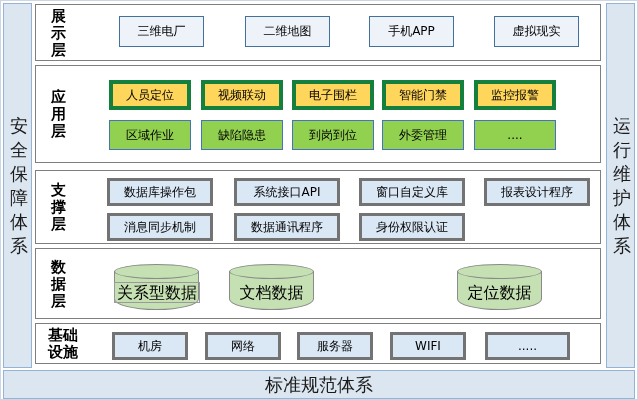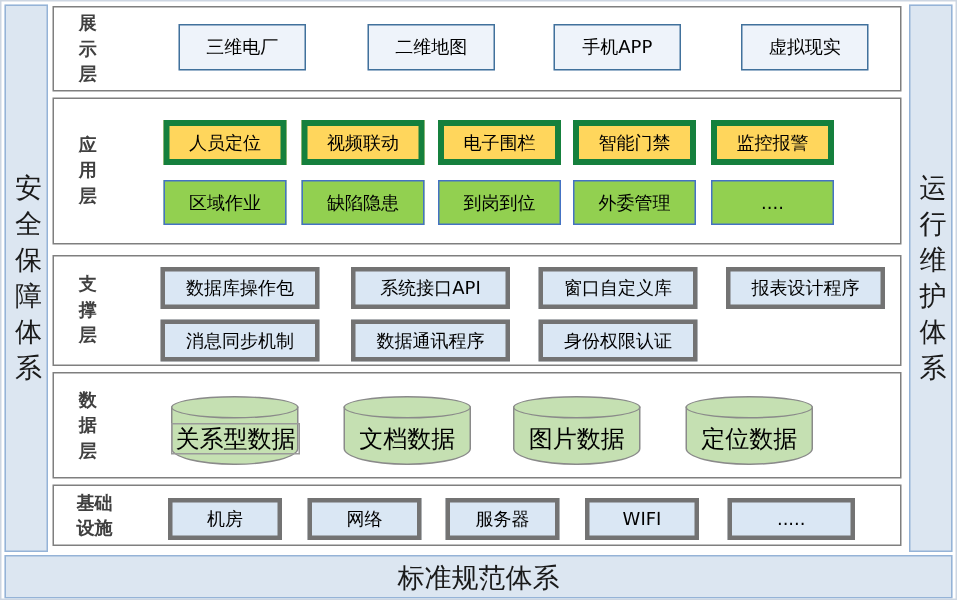--- a/index.html
+++ b/index.html
@@ -32,22 +32,22 @@
     position:absolute; left:34px; width:566px; background:#fff;
     border:1px solid #7f7f7f; box-sizing:border-box;
   }
   #frame-display { top:3px;   height:57px; }
   #frame-app     { top:64px;  height:98px; }
   #frame-support { top:169px; height:74px; }
   #frame-data    { top:247px; height:71px;padding-left:13px; }
   #frame-infra   { top:322px; height:41px; }
   .layer-label {
     position:absolute; left:14px; top:50%; transform:translateY(-50%);
-    width:17px; font-weight:bold; font-size:12px; line-height:17px;
-    text-align:center; word-break:break-all; color:#404040;
+    width:17px; font-weight:bold; font-size:15px; line-height:17px;
+    text-align:center; word-break:break-all; color:#000000;
   }
   .layer-label.w2 { width:34px; left:10px; }
   
   .box {
     position:absolute; box-sizing:border-box; display:flex;
     align-items:center; justify-content:center; font-size:12px;
     white-space:nowrap; color:#000;
   }
   .box.blue   { background:#eef3fa; border:1px solid #41719c; }
   .box.steel  { background:#dae7f4; border:3px solid #737373; }
@@ -135,25 +135,20 @@
     <div class="cyl" style="left:78px">
       <div class="cyl-body"></div>
       <div class="cyl-top"></div>
       <div class="cyl-label boxed"><span>关系型数据</span></div>
     </div>
     <div class="cyl" style="left:193px">
       <div class="cyl-body"></div>
       <div class="cyl-top"></div>
       <div class="cyl-label"><span>文档数据</span></div>
     </div>
-    <div class="cyl" style="left:306px">
-      <div class="cyl-body"></div>
-      <div class="cyl-top"></div>
-      <div class="cyl-label"><span>图片数据</span></div>
-    </div>
     <div class="cyl" style="left:421px">
       <div class="cyl-body"></div>
       <div class="cyl-top"></div>
       <div class="cyl-label"><span>定位数据</span></div>
     </div>
   </div>
 
   <div class="frame" id="frame-infra">
     <div class="layer-label w2">基础设施</div>
     <div class="box steel inf-box" style="left:76px">机房</div>

